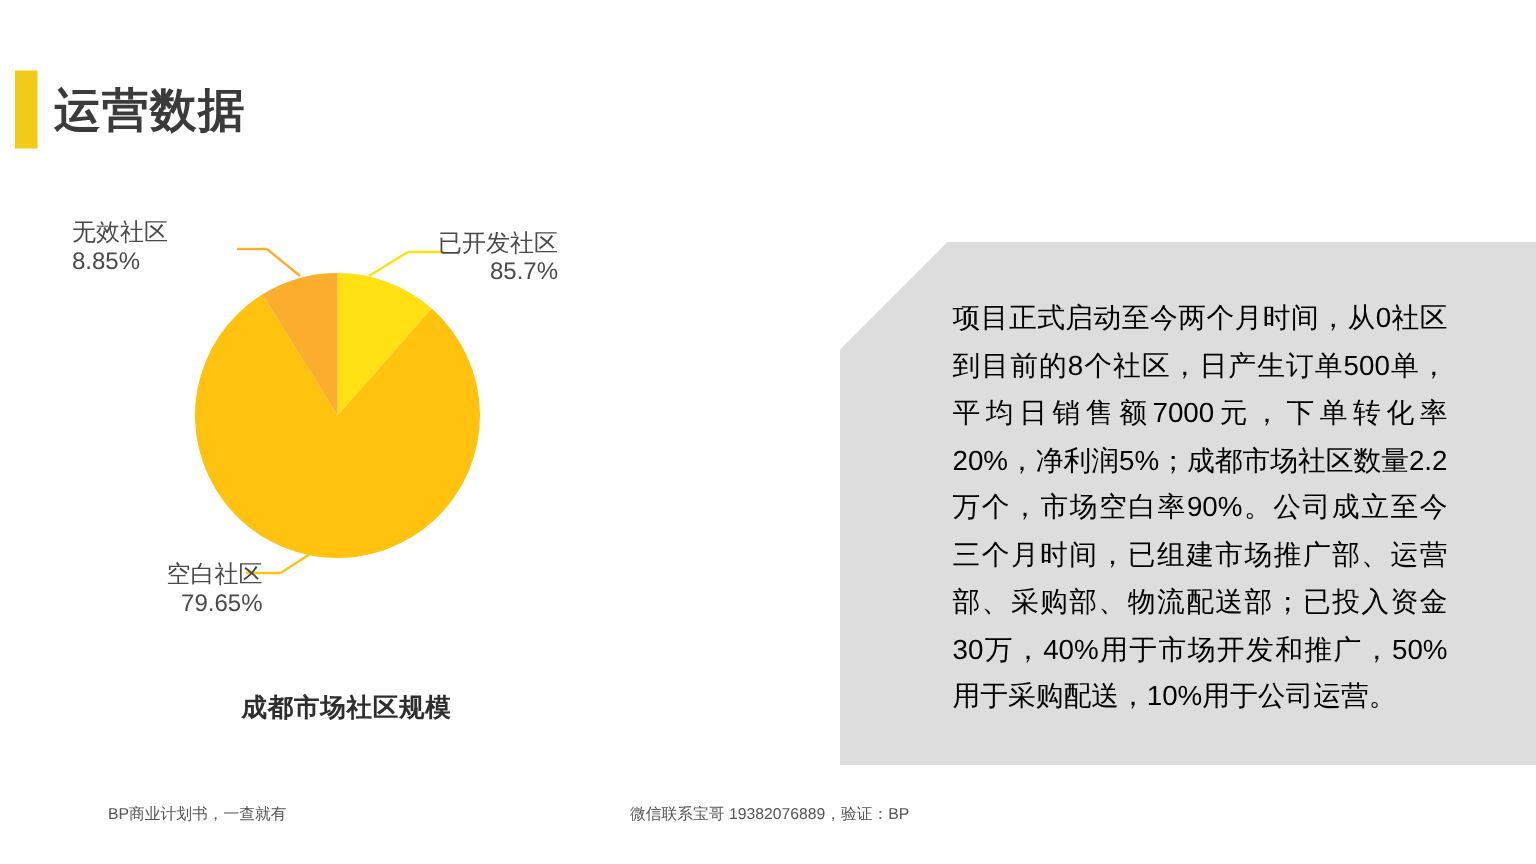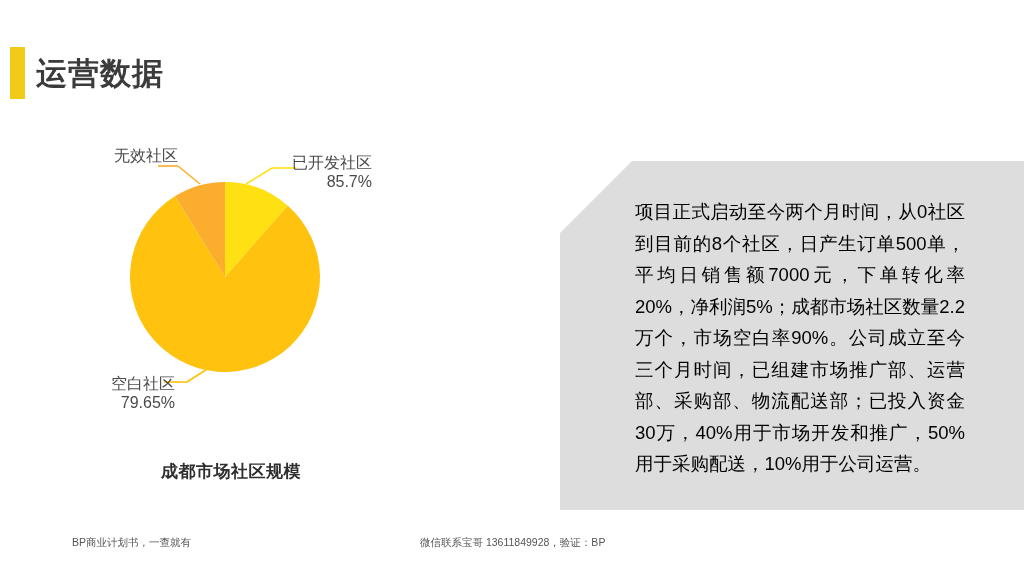--- a/index.html
+++ b/index.html
@@ -58,21 +58,21 @@
     white-space: nowrap;
   }
   #label-developed {
     left: 252px;
     top: 13px;
     text-align: right;
   }
   #label-invalid {
     left: 8px;
     top: 6px;
-    text-align: right;
+    text-align: left;
     width: 130px;
   }
   #label-blank {
     left: 0px;
     top: 234px;
     text-align: right;
     width: 135px;
   }
   .pie-label .pct {
     display: block;
@@ -152,27 +152,28 @@
     <path id="slice-2" fill="#FBAE2E" d="M 185 137 L 134.85 56.31 A 95 95 0 0 1 185.00 42.00 Z"></path>
   </svg>
 
   <div class="pie-label" id="label-developed">
     <span>已开发社区</span>
     <span class="pct">85.7%</span>
   </div>
 
   <div class="pie-label" id="label-invalid">
     <span>无效社区</span>
+    <span class="pct">8.85%</span>
   </div>
 
   <div class="pie-label" id="label-blank">
     <span>空白社区</span>
     <span class="pct">79.65%</span>
   </div>
 
   <div id="chart-caption">成都市场社区规模</div>
 </div>
 
 <div id="note-panel"></div>
 <div id="note-text">项目正式启动至今两个月时间，从0社区到目前的8个社区，日产生订单500单，平均日销售额7000元，下单转化率20%，净利润5%；成都市场社区数量2.2万个，市场空白率90%。公司成立至今三个月时间，已组建市场推广部、运营部、采购部、物流配送部；已投入资金30万，40%用于市场开发和推广，50%用于采购配送，10%用于公司运营。</div>
 
 <div id="footer-left">BP商业计划书，一查就有</div>
-<div id="footer-center">微信联系宝哥 13611849928，验证：BP</div>
+<div id="footer-center">微信联系宝哥 19382076889，验证：BP</div>
 
 </body></html>

